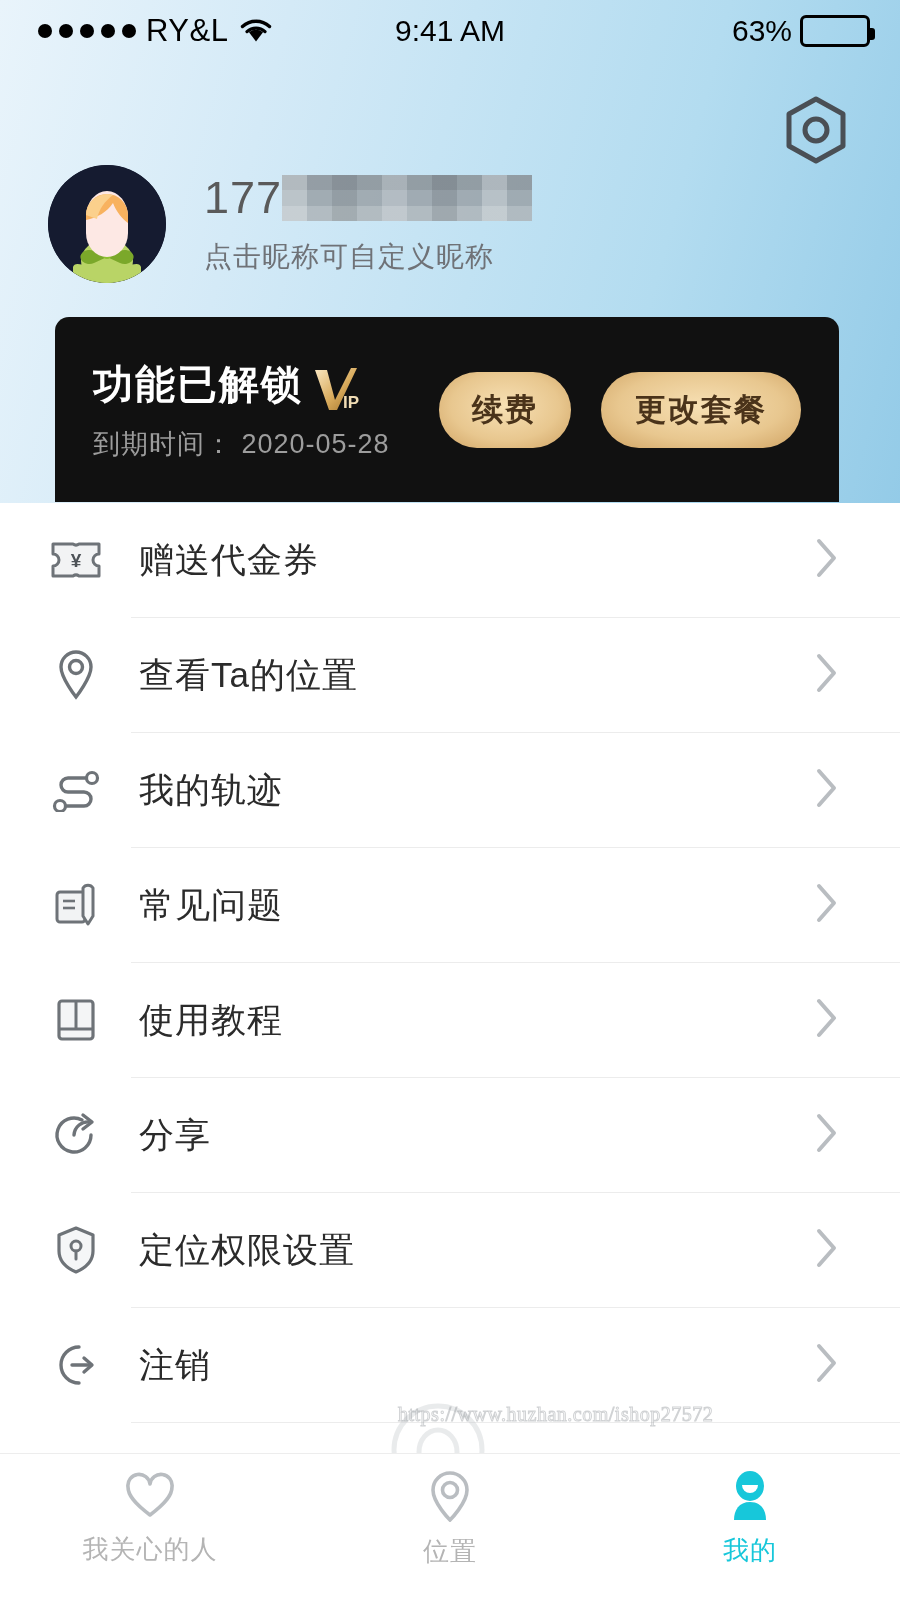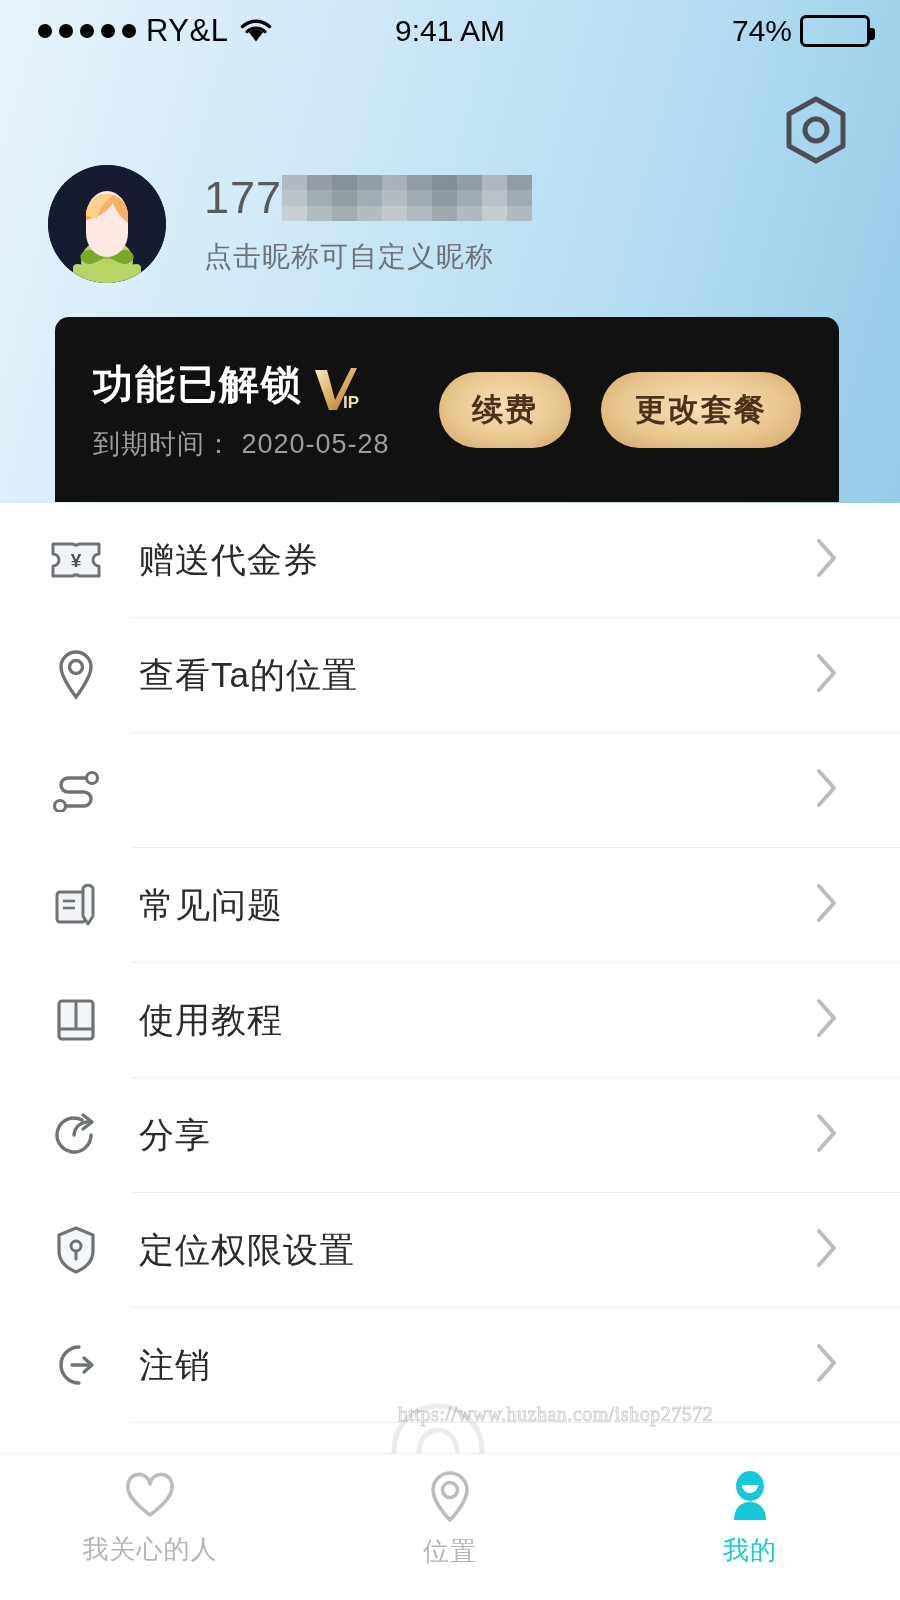--- a/index.html
+++ b/index.html
@@ -125,21 +125,21 @@
       <span class="wifi">
         <svg width="32" height="24" viewBox="0 0 32 24">
           <path d="M16 22.5 L9 13.2 a11.5 11.5 0 0 1 14 0 Z" fill="#000"></path>
           <path d="M2.5 7.5 a20 20 0 0 1 27 0" stroke="#000" stroke-width="3.4" fill="none" stroke-linecap="round"></path>
           <path d="M7 12.6 a13.5 13.5 0 0 1 18 0" stroke="#000" stroke-width="3.2" fill="none" stroke-linecap="round"></path>
         </svg>
       </span>
     </div>
     <div class="sb-center">9:41 AM</div>
     <div class="sb-right">
-      <span class="batpct">74%</span>
+      <span class="batpct">63%</span>
       <span class="battery"><span class="fill"></span></span>
     </div>
   </div>
 
   <div class="settings-icon">
     <svg width="68" height="70" viewBox="0 0 68 70">
       <path d="M34 4 L61 19 L61 51 L34 66 L7 51 L7 19 Z" fill="none" stroke="#4a4f55" stroke-width="5" stroke-linejoin="round"></path>
       <circle cx="34" cy="35" r="11" fill="none" stroke="#4a4f55" stroke-width="5"></circle>
     </svg>
   </div>
@@ -234,20 +234,21 @@
     <div class="divider"></div>
 
     <div class="row">
       <span class="ico">
         <svg width="50" height="44" viewBox="0 0 50 44">
           <path d="M39 10 h-22 a7 7 0 0 0 0 14 h16 a7 7 0 0 1 0 14 h-22" fill="none" stroke="#6e7378" stroke-width="3.4" stroke-linecap="round"></path>
           <circle cx="41" cy="10" r="5.5" fill="#fff" stroke="#6e7378" stroke-width="3.2"></circle>
           <circle cx="9" cy="38" r="5.5" fill="#fff" stroke="#6e7378" stroke-width="3.2"></circle>
         </svg>
       </span>
+      <span class="label">我的轨迹</span>
       <span class="chev">
         <svg width="22" height="40" viewBox="0 0 22 40">
             <path d="M3 3 L18 20 L3 37" fill="none" stroke="#b9bdc1" stroke-width="4" stroke-linecap="round" stroke-linejoin="round"></path>
           </svg>
       </span>
     </div>
     <div class="divider"></div>
 
     <div class="row">
       <span class="ico">

